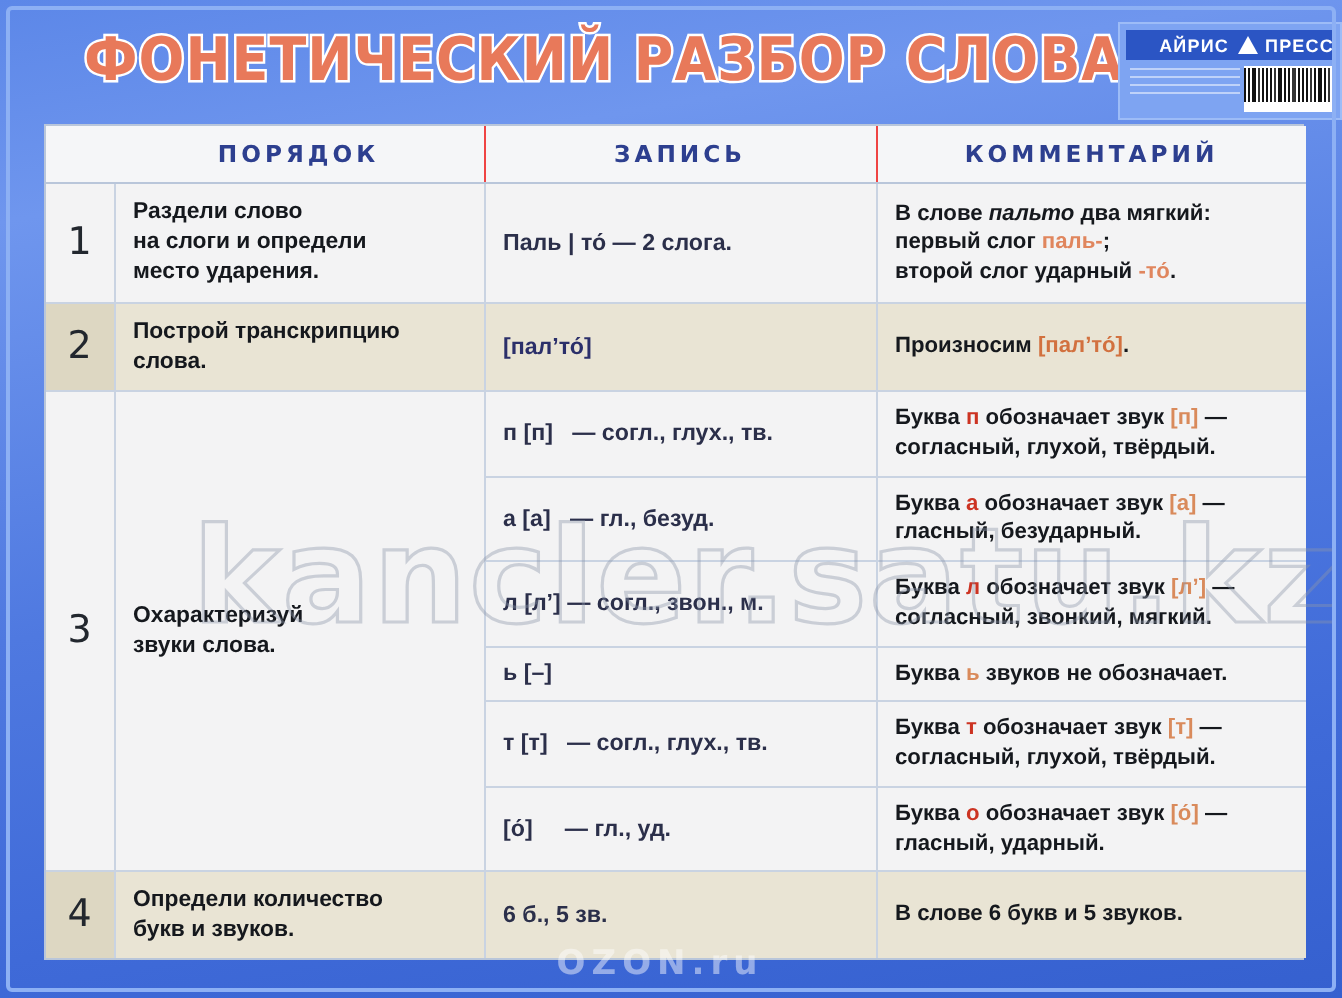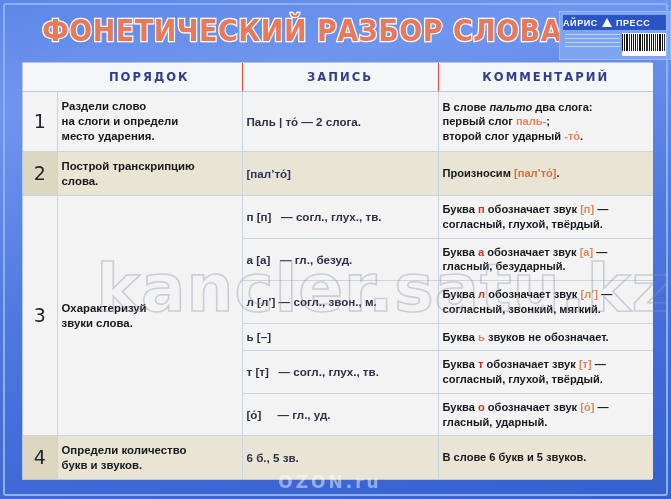--- a/index.html
+++ b/index.html
@@ -68,21 +68,21 @@
     left: 3px; top: 3px;
     width: 104px;
     height: 15px;
     background: #2b55c4;
     color: #ffffff;
     font-size: 9px;
     font-weight: 700;
     letter-spacing: 0.6px;
     display: flex;
     align-items: center;
-    justify-content: flex-start;
+    justify-content: flex-end;
     gap: 4px;
   }
   .logo-tri {
     display: inline-block;
     width: 0; height: 0;
     border-left: 5px solid transparent;
     border-right: 5px solid transparent;
     border-bottom: 9px solid #ffffff;
   }
   .logo-lines {
@@ -157,21 +157,21 @@
     vertical-align: middle;
     font-family: "DejaVu Sans", "Liberation Sans", sans-serif;
   }
   table.pt th.h-num { border-right: none; background: #f5f6f8; }
   table.pt th:last-child { border-right: none; }
 
   table.pt td {
     border-bottom: 1px solid #c9d3e2;
     border-right: 1px solid #c9d3e2;
     vertical-align: middle;
-    padding: 4px 4px;
+    padding: 4px 9px;
     line-height: 1.32;
     background: #f3f3f4;
   }
   table.pt td:last-child { border-right: none; }
   table.pt tr:last-child td { border-bottom: none; }
 
   td.num {
     text-align: center;
     font-size: 19px;
     font-weight: 400;
@@ -308,21 +308,21 @@
           <th>ПОРЯДОК</th>
           <th>ЗАПИСЬ</th>
           <th>КОММЕНТАРИЙ</th>
         </tr>
       </thead>
       <tbody id="tbody">
           <tr>
             <td class="num">1</td>
             <td class="order">Раздели слово<br>на слоги и определи<br>место ударения.</td>
             <td class="rec">Паль | то́ — 2 слога.</td>
-            <td class="com"><span>В слове </span><span class="ital">пальто</span><span> два слога:</span><br><span>первый слог </span><span class="syll">паль-</span><span>;</span><br><span>второй слог ударный </span><span class="syll">-то́</span><span>.</span></td>
+            <td class="com"><span>В слове </span><span class="ital">пальто</span><span> два мягкий:</span><br><span>первый слог </span><span class="syll">паль-</span><span>;</span><br><span>второй слог ударный </span><span class="syll">-то́</span><span>.</span></td>
           </tr>
           <tr class="tint">
             <td class="num">2</td>
             <td class="order">Построй транскрипцию<br>слова.</td>
             <td class="rec"><span class="trans">[пал’то́]</span></td>
             <td class="com"><span>Произносим </span><span class="transo">[пал’то́]</span><span>.</span></td>
           </tr>
           <tr class="sub">
             <td class="num" rowspan="6">3</td>
             <td class="order" rowspan="6">Охарактеризуй<br>звуки слова.</td>

